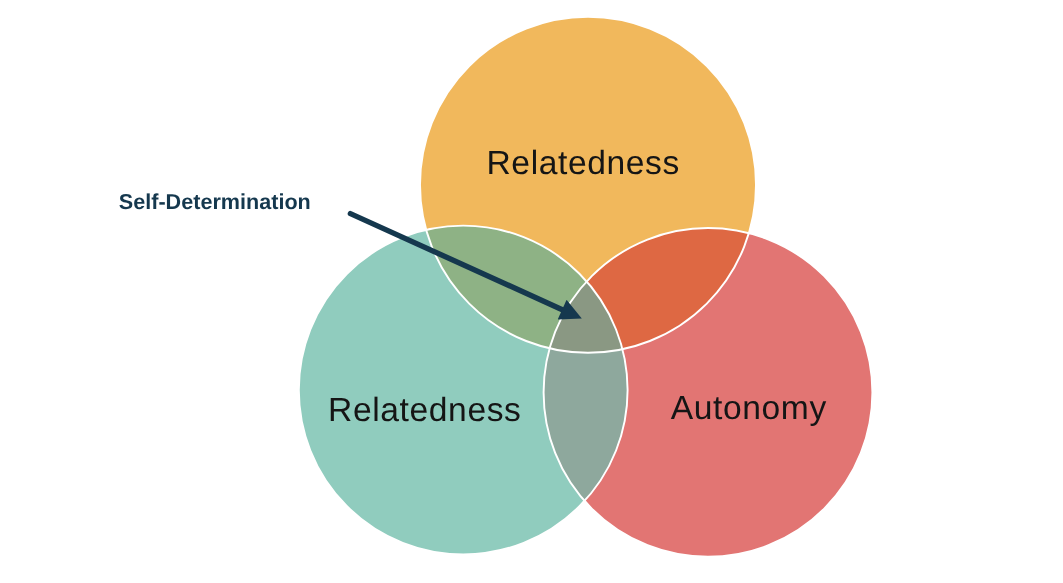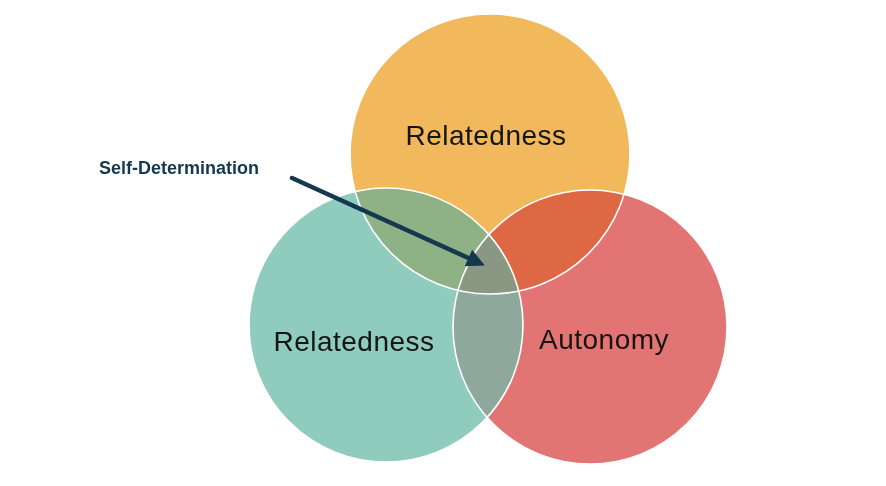--- a/index.html
+++ b/index.html
@@ -87,19 +87,19 @@
     <circle class="rim" cx="386" cy="325" r="137"></circle>
     <circle class="rim" cx="590" cy="327" r="137"></circle>
 
     <line x1="292" y1="178" x2="475" y2="261" stroke-width="4.5" stroke-linecap="round" marker-end="url(#arrowhead)" stroke="#15384E"></line>
   </svg>
 
   <div class="circle-label" style="left:486px; top:136px;">Relatedness</div>
 
   <div class="circle-label" style="left:354px; top:342px;">Relatedness</div>
 
-  <div class="circle-label" style="left:604px; top:340px;">Autonomy</div>
+  <div class="circle-label" style="left:624px; top:340px;">Autonomy</div>
 
   <div class="annotation" style="left:179px; top:168px;">
     <div>Self-Determination</div>
   </div>
 
 </div>
 
 </body></html>

